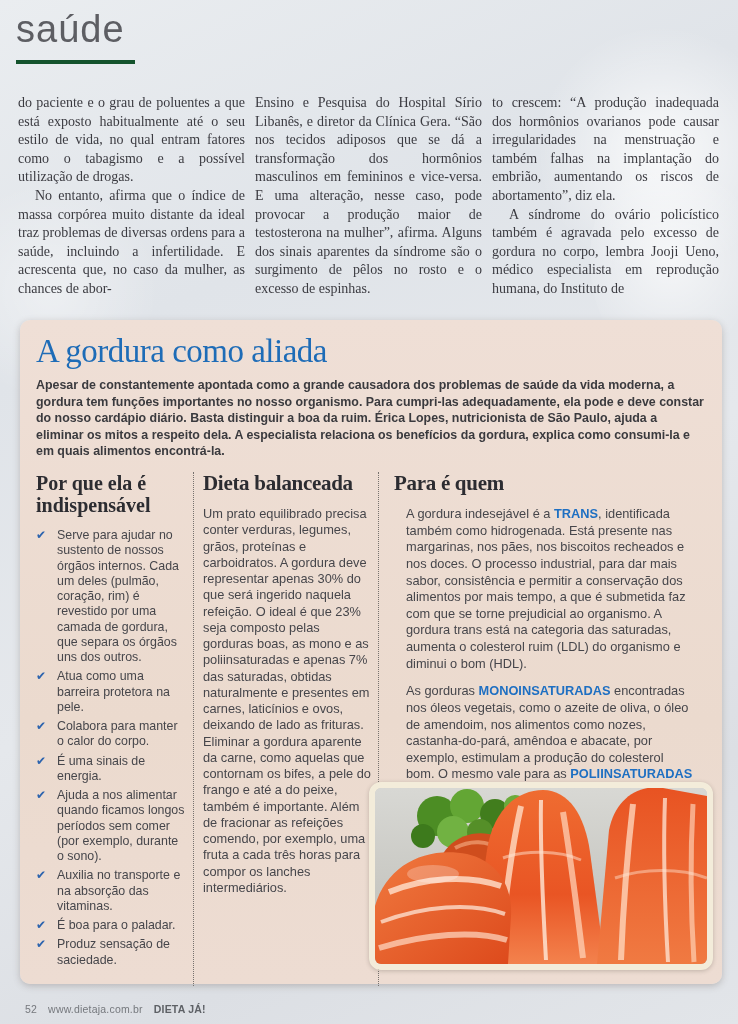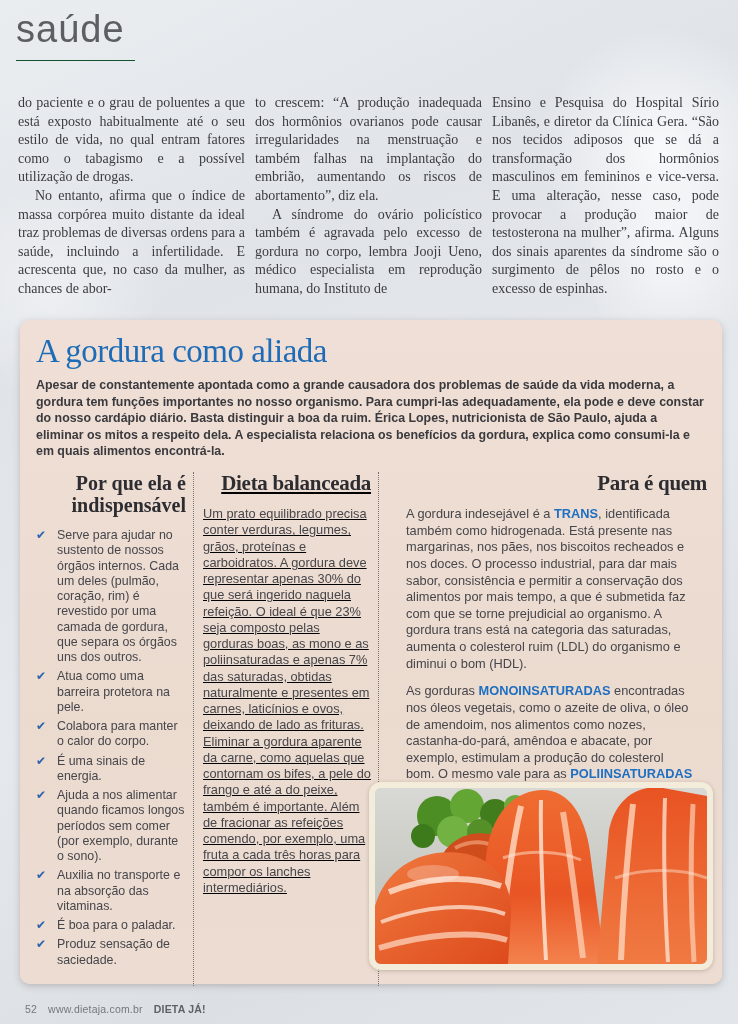--- a/index.html
+++ b/index.html
@@ -10,21 +10,21 @@
   }
   .blob{position:absolute;border-radius:50%;pointer-events:none;
     background:radial-gradient(circle,rgba(255,255,255,.8) 0%,rgba(255,255,255,0) 70%);}
   .blob.b1{left:540px;top:20px;width:240px;height:260px;}
   .blob.b2{left:590px;top:150px;width:160px;height:220px;opacity:.8;}
   .blob.b3{left:-60px;top:180px;width:220px;height:220px;opacity:.5;}
 
   .masthead{
     position:absolute;left:16px;top:8px;
     font-size:38px;color:#5d5e63;letter-spacing:1px;font-weight:normal;
-    padding:0 10px 9px 0;border-bottom:1px solid #14532d;
+    padding:0 10px 9px 0;border-bottom:4px solid #14532d;
   }
 
   .topcols{position:absolute;left:18px;top:94px;width:702px;display:flex;gap:10px;}
   .tcol{width:227px;font-family:"Liberation Serif",serif;font-size:14px;
     line-height:1.33;color:#3b3b41;text-align:justify;}
   .tcol p{margin:0;}
   .tcol p.indent{text-indent:17px;}
 
   .box{
     position:absolute;left:20px;top:320px;width:702px;height:664px;box-sizing:border-box;
@@ -36,24 +36,24 @@
     font-family:"Liberation Serif",serif;font-weight:normal;
     font-size:33px;color:#1e6cb7;margin:2px 0 7px 3px;letter-spacing:-.5px;
   }
   .box-intro{
     font-size:12.4px;font-weight:bold;color:#3a3a3e;line-height:1.34;
     margin:0 3px 10px 3px;
   }
   .cols{display:flex;height:516px;margin-top:6px;}
   .vdiv{border-left:1px dotted #77726e;margin:2px 7px 0 7px;}
   .c1{width:150px;flex:none;padding-left:3px;}
-  .c2{width:168px;flex:none;padding-left:2px;text-decoration:underline;}
+  .c2{width:168px;flex:none;padding-left:2px;}
   .c3{flex:1;padding-left:8px;padding-right:2px;}
 
-  .col-h{font-family:"Liberation Serif",serif;color:#2c2c31;text-align:right;}
+  .col-h{font-family:"Liberation Serif",serif;color:#2c2c31;}
   .c1 .col-h{font-size:20px;font-weight:bold;line-height:1.08;margin:3px 0 12px;}
   .c2 .col-h,.c3 .col-h{font-size:21px;font-weight:bold;white-space:nowrap;margin:1px 0 10px;letter-spacing:-.3px;}
 
   .check-item{display:flex;margin-bottom:4px;font-size:12.4px;color:#46464b;line-height:1.23;}
   .check{color:#2b63ae;width:21px;flex:none;font-size:12px;padding-top:0;}
 
   .c2-body{font-size:12.8px;color:#46464b;line-height:1.27;}
 
   .c3 p{font-size:12.8px;color:#46464b;line-height:1.3;margin:0 12px 11px;}
   .kw{color:#1e6fc2;font-weight:bold;}
@@ -80,25 +80,25 @@
 <div class="blob b3"></div>
 
 <div class="masthead">saúde</div>
 
 <div class="topcols">
   <div class="tcol">
     <p>do paciente e o grau de poluentes a que está exposto habitualmente até o seu estilo de vida, no qual entram fatores como o tabagismo e a possível utilização de drogas.</p>
     <p class="indent">No entanto, afirma que o índice de massa corpórea muito distante da ideal traz problemas de diversas ordens para a saúde, incluindo a infertilidade. E acrescenta que, no caso da mulher, as chances de abor-</p>
   </div>
   <div class="tcol">
+    <p>Ensino e Pesquisa do Hospital Sírio Libanês, e diretor da Clínica Gera. “São nos tecidos adiposos que se dá a transformação dos hormônios masculinos em femininos e vice-versa. E uma alteração, nesse caso, pode provocar a produção maior de testosterona na mulher”, afirma. Alguns dos sinais aparentes da síndrome são o surgimento de pêlos no rosto e o excesso de espinhas.</p>
+  </div>
+  <div class="tcol">
     <p>to crescem: “A produção inadequada dos hormônios ovarianos pode causar irregularidades na menstruação e também falhas na implantação do embrião, aumentando os riscos de abortamento”, diz ela.</p>
     <p class="indent">A síndrome do ovário policístico também é agravada pelo excesso de gordura no corpo, lembra Jooji Ueno, médico especialista em reprodução humana, do Instituto de</p>
-  </div>
-  <div class="tcol">
-    <p>Ensino e Pesquisa do Hospital Sírio Libanês, e diretor da Clínica Gera. “São nos tecidos adiposos que se dá a transformação dos hormônios masculinos em femininos e vice-versa. E uma alteração, nesse caso, pode provocar a produção maior de testosterona na mulher”, afirma. Alguns dos sinais aparentes da síndrome são o surgimento de pêlos no rosto e o excesso de espinhas.</p>
   </div>
 </div>
 
 <div class="box">
   <div class="box-title">A gordura como aliada</div>
   <div class="box-intro">Apesar de constantemente apontada como a grande causadora dos problemas de saúde da vida moderna, a gordura tem funções importantes no nosso organismo. Para cumpri-las adequadamente, ela pode e deve constar do nosso cardápio diário. Basta distinguir a boa da ruim. Érica Lopes, nutricionista de São Paulo, ajuda a eliminar os mitos a respeito dela. A especialista relaciona os benefícios da gordura, explica como consumi-la e em quais alimentos encontrá-la.</div>
 
   <div class="cols">
 
     <div class="c1">

